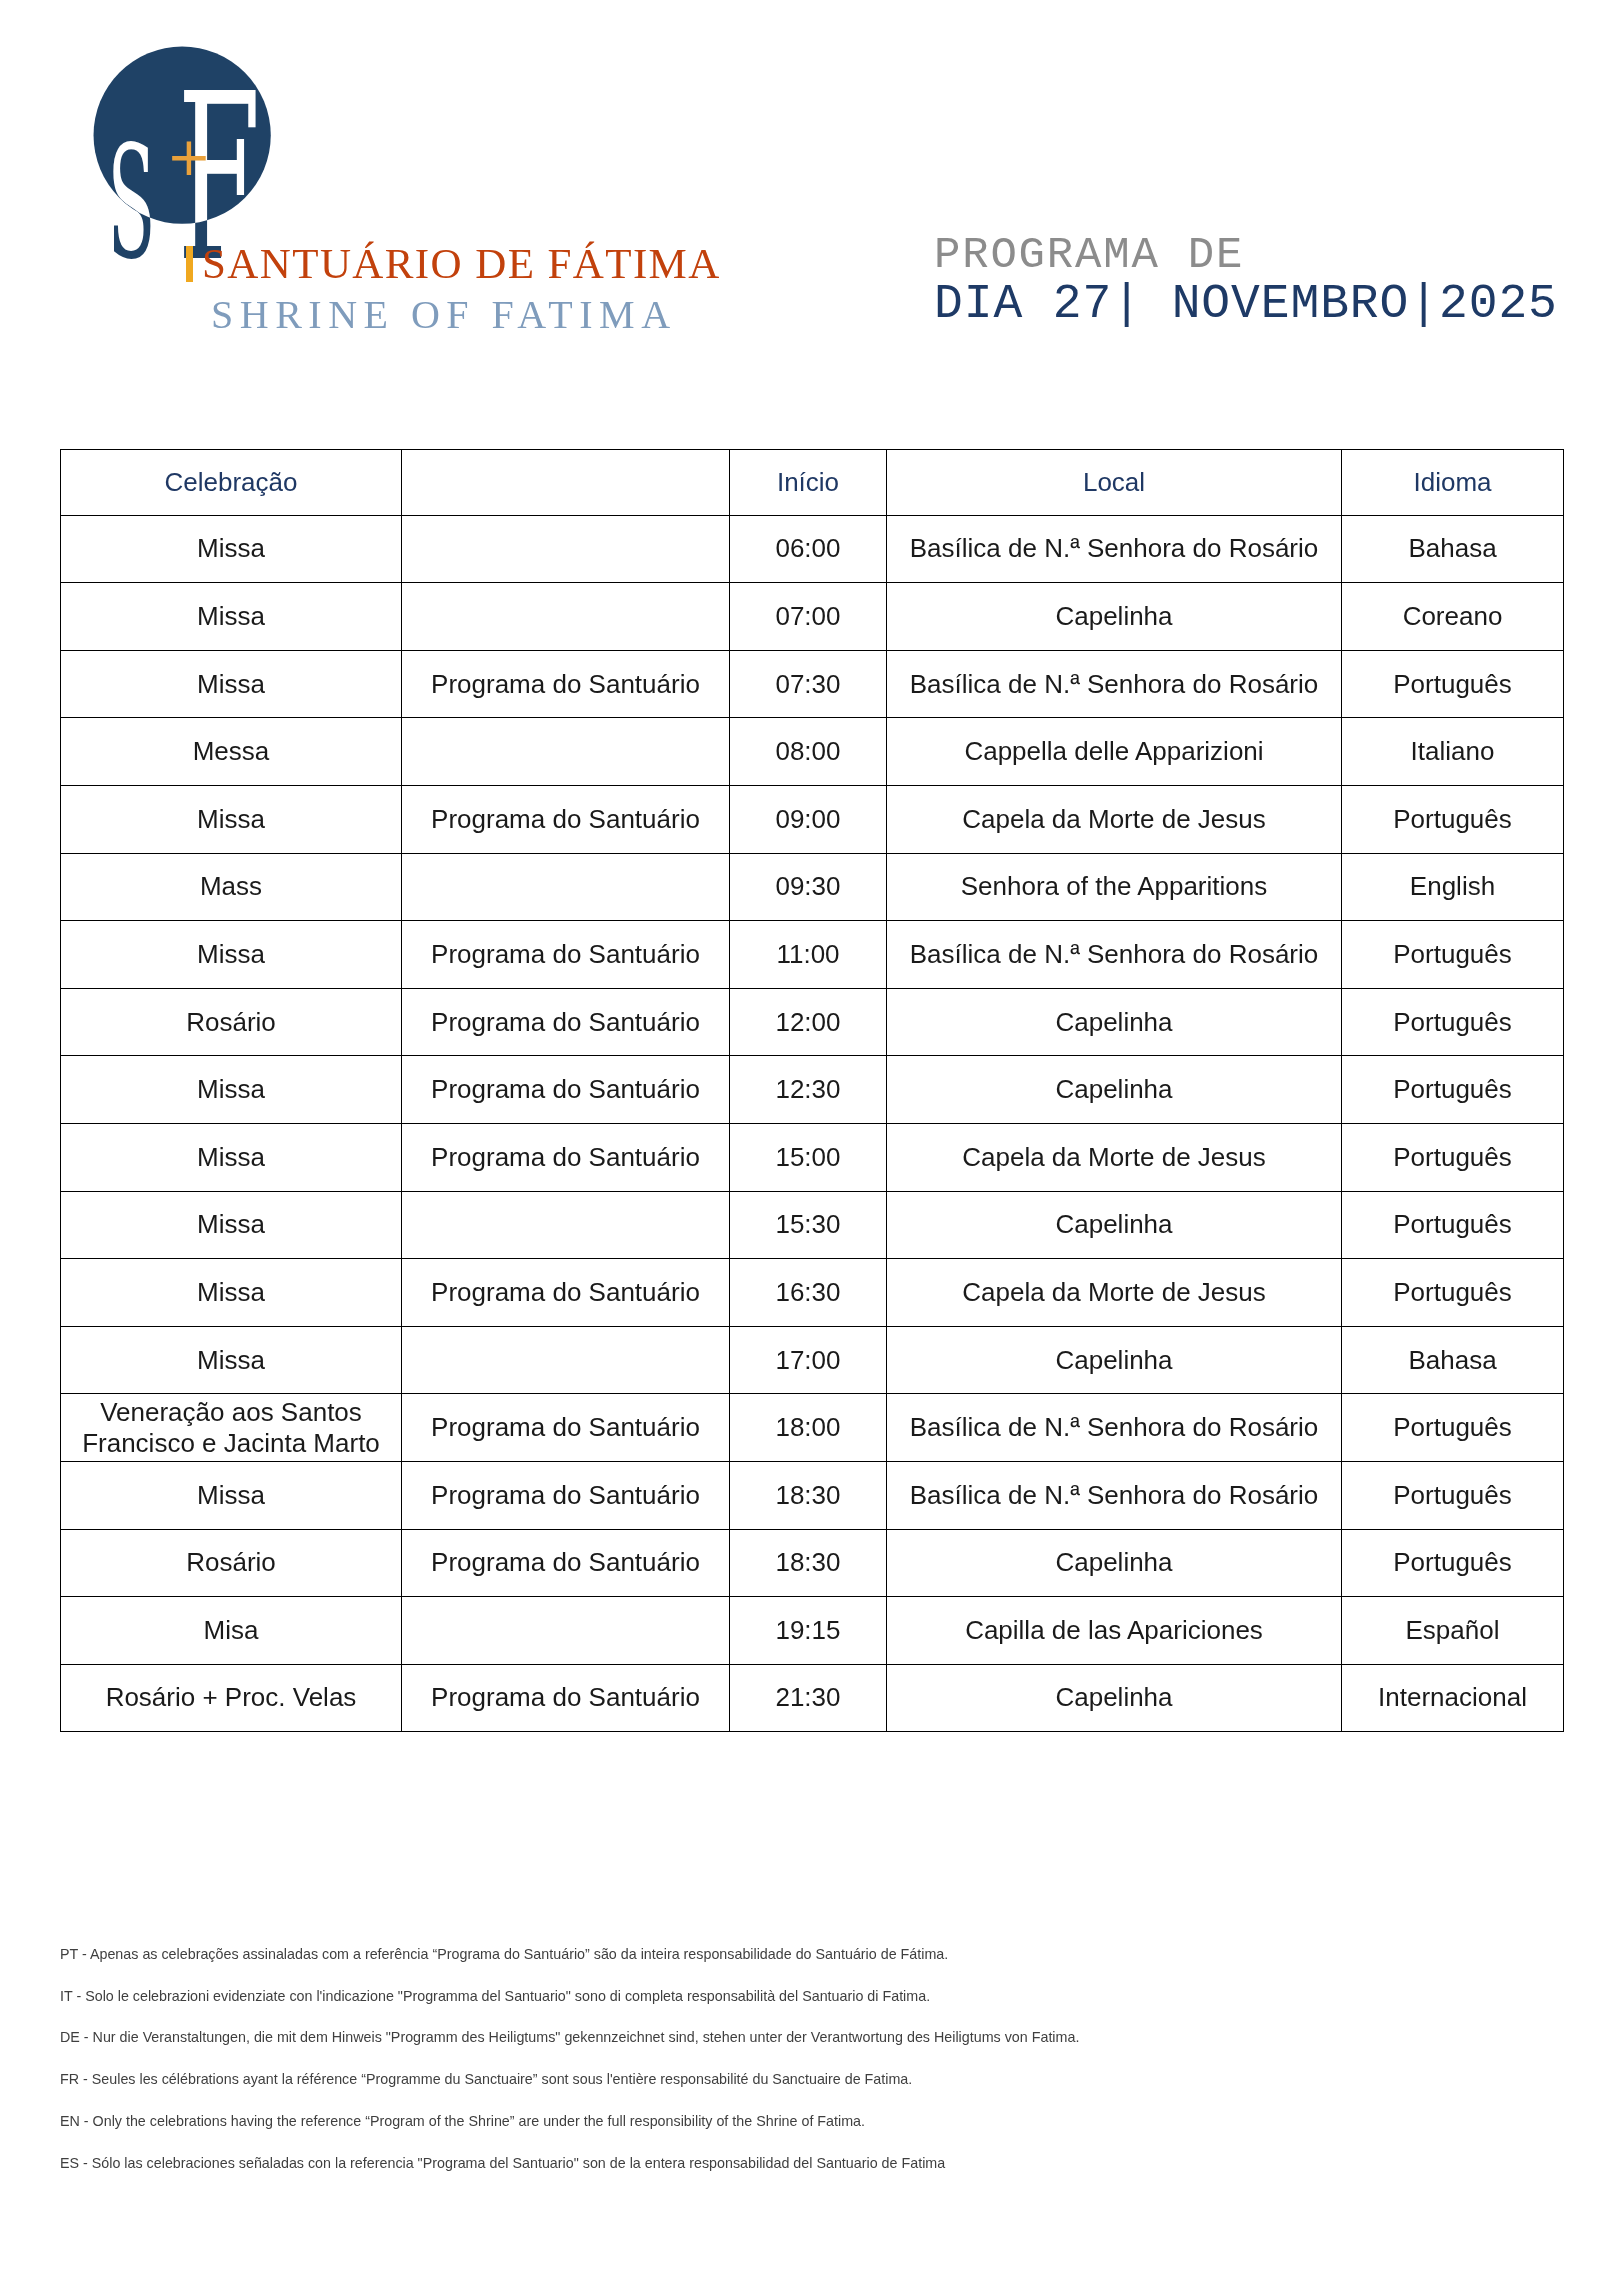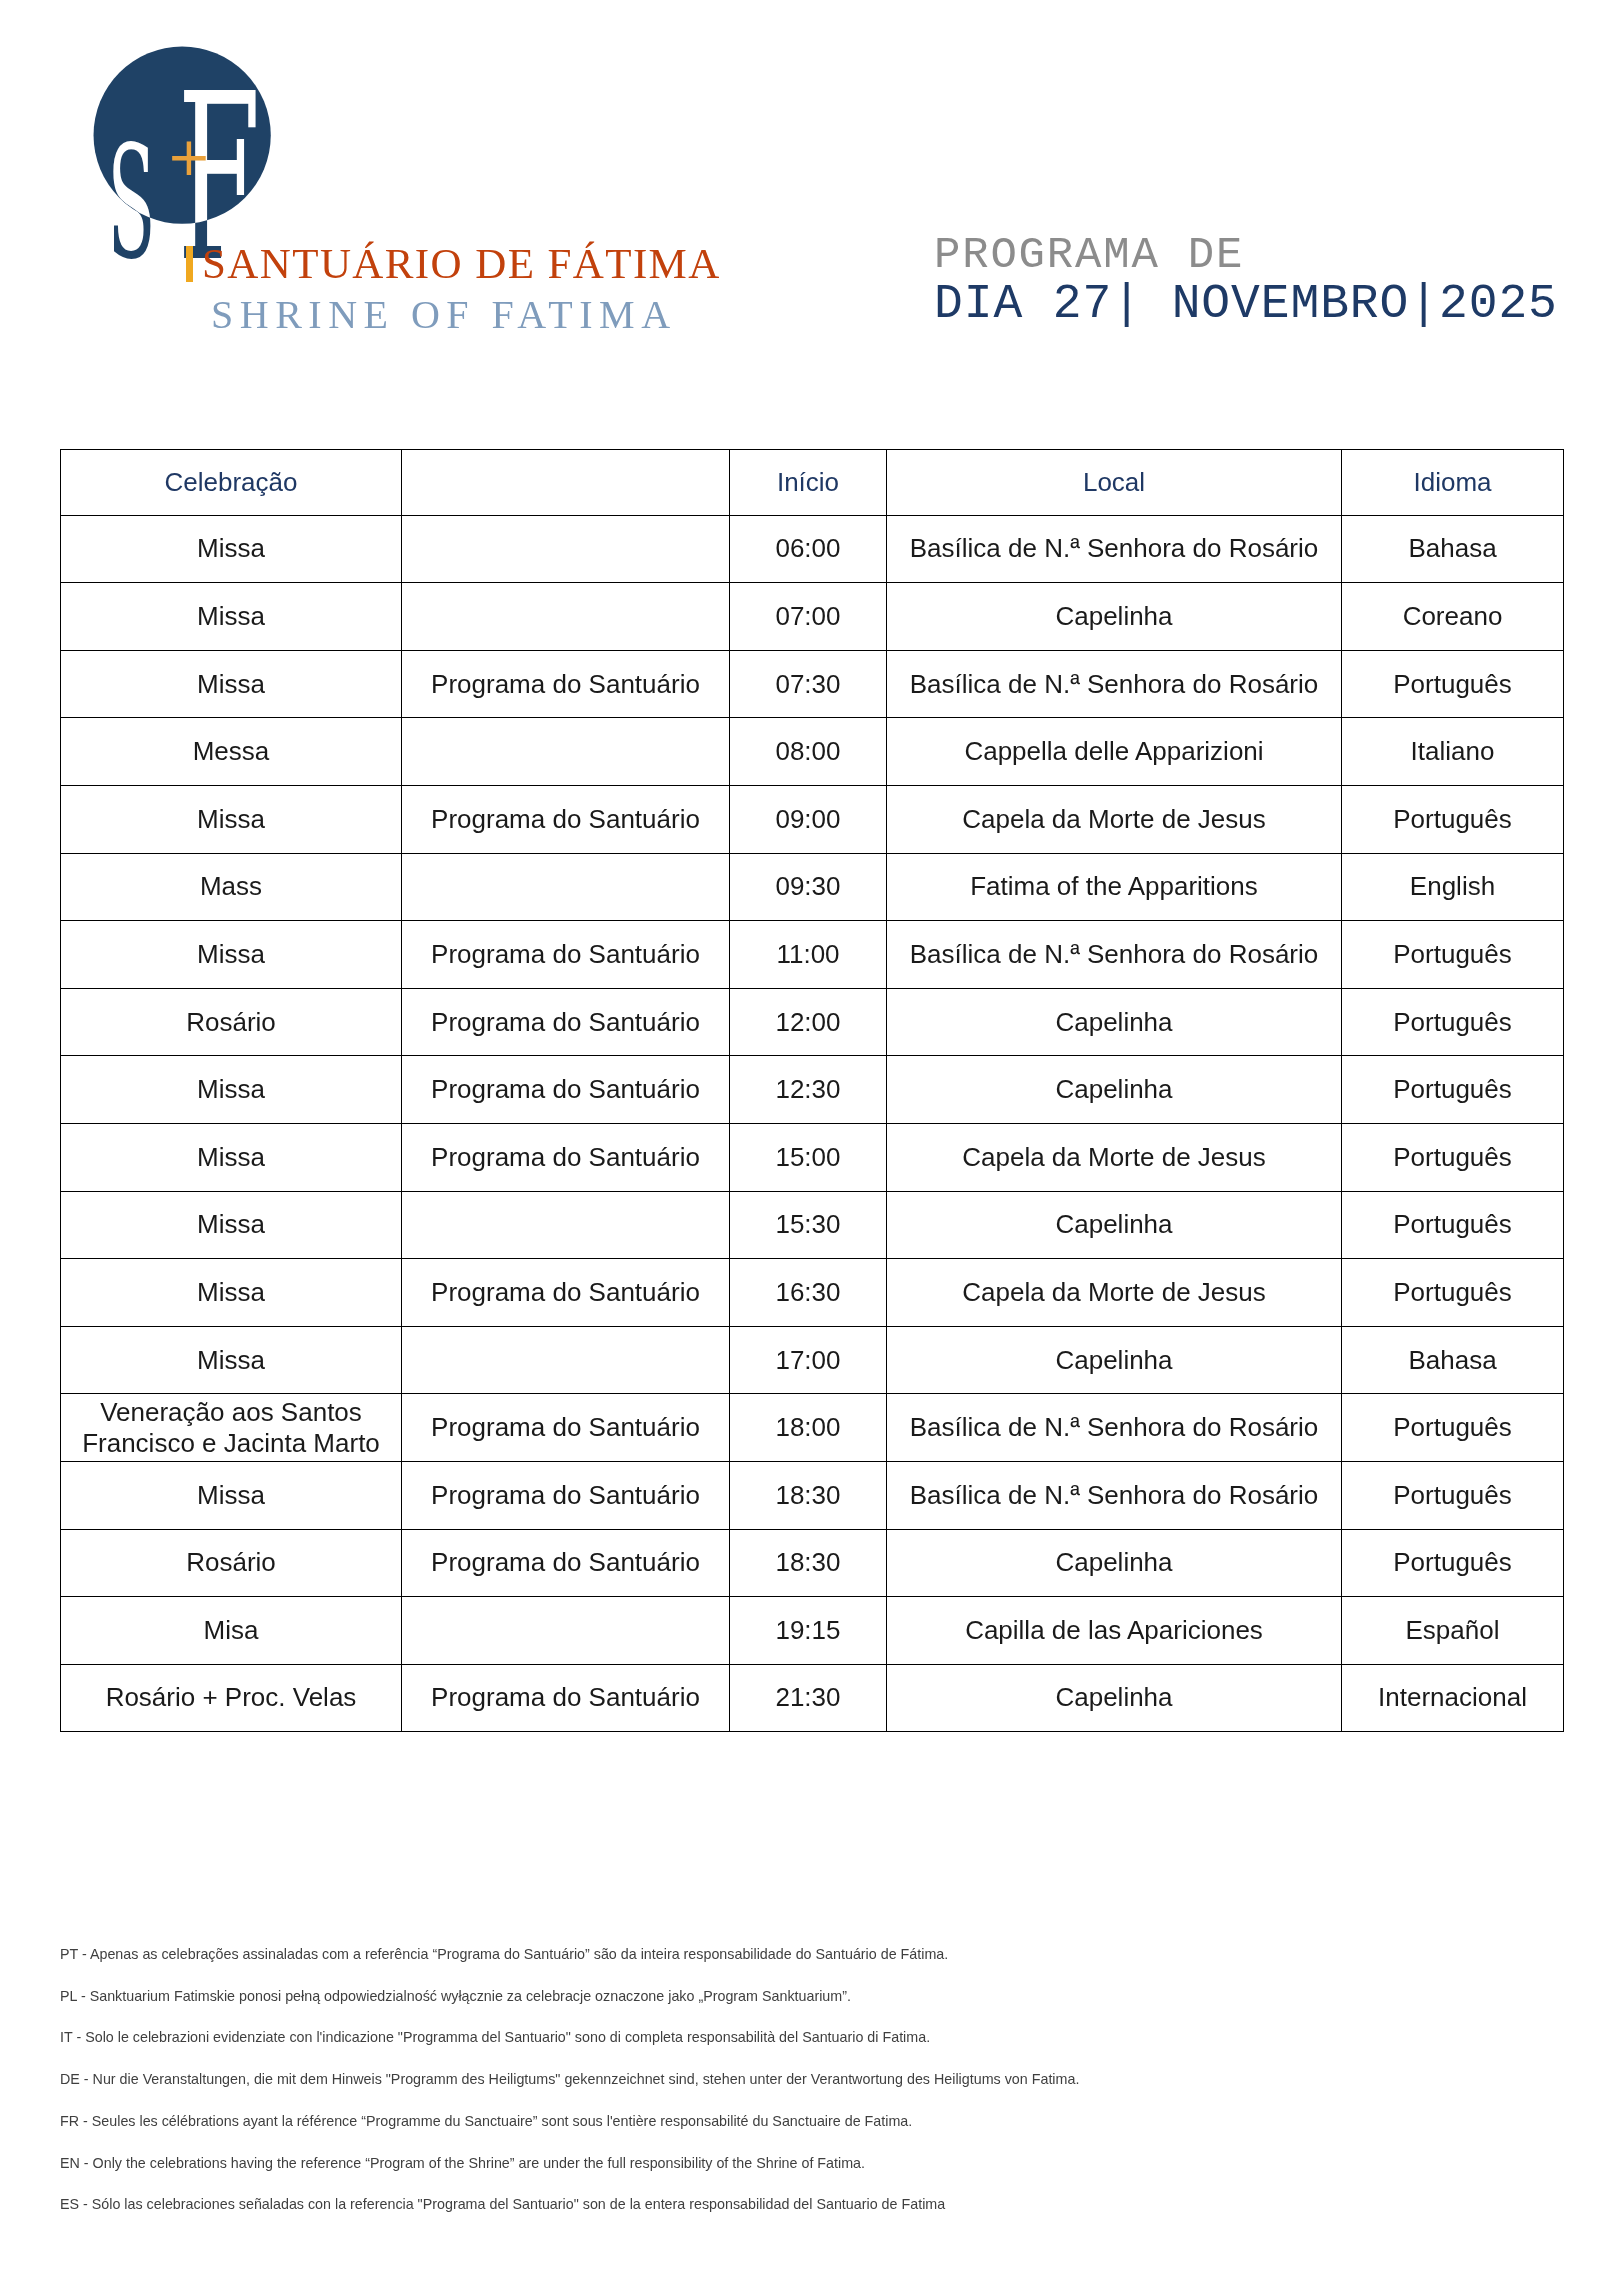--- a/index.html
+++ b/index.html
@@ -170,21 +170,21 @@
           <td>Missa</td>
           <td>Programa do Santuário</td>
           <td>09:00</td>
           <td>Capela da Morte de Jesus</td>
           <td>Português</td>
         </tr>
         <tr>
           <td>Mass</td>
           <td></td>
           <td>09:30</td>
-          <td>Fatima of the Apparitions</td>
+          <td>Senhora of the Apparitions</td>
           <td>English</td>
         </tr>
         <tr>
           <td>Missa</td>
           <td>Programa do Santuário</td>
           <td>11:00</td>
           <td>Basílica de N.ª Senhora do Rosário</td>
           <td>Português</td>
         </tr>
         <tr>
@@ -262,21 +262,20 @@
           <td>Programa do Santuário</td>
           <td>21:30</td>
           <td>Capelinha</td>
           <td>Internacional</td>
         </tr>
       </tbody>
   </table>
 
   <div class="footnotes">
       <p>PT - Apenas as celebrações assinaladas com a referência “Programa do Santuário” são da inteira responsabilidade do Santuário de Fátima.</p>
-      <p>PL - Sanktuarium Fatimskie ponosi pełną odpowiedzialność wyłącznie za celebracje oznaczone jako „Program Sanktuarium”.</p>
       <p>IT - Solo le celebrazioni evidenziate con l'indicazione "Programma del Santuario" sono di completa responsabilità del Santuario di Fatima.</p>
       <p>DE - Nur die Veranstaltungen, die mit dem Hinweis "Programm des Heiligtums" gekennzeichnet sind, stehen unter der Verantwortung des Heiligtums von Fatima.</p>
       <p>FR - Seules les célébrations ayant la référence “Programme du Sanctuaire” sont sous l'entière responsabilité du Sanctuaire de Fatima.</p>
       <p>EN - Only the celebrations having the reference “Program of the Shrine” are under the full responsibility of the Shrine of Fatima.</p>
       <p>ES - Sólo las celebraciones señaladas con la referencia "Programa del Santuario" son de la entera responsabilidad del Santuario de Fatima</p>
     </div>
 
 </div>
 
 

